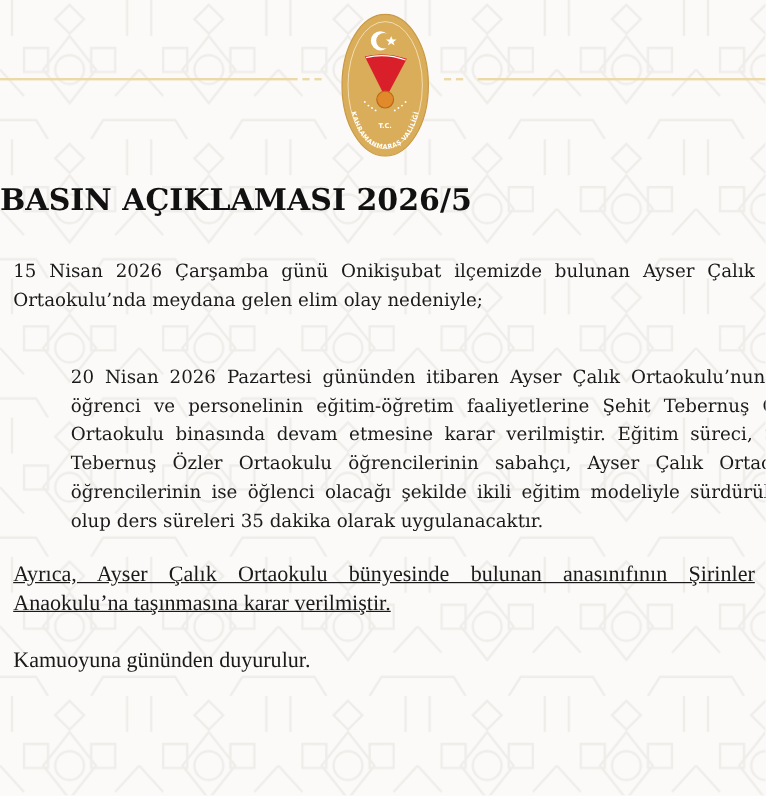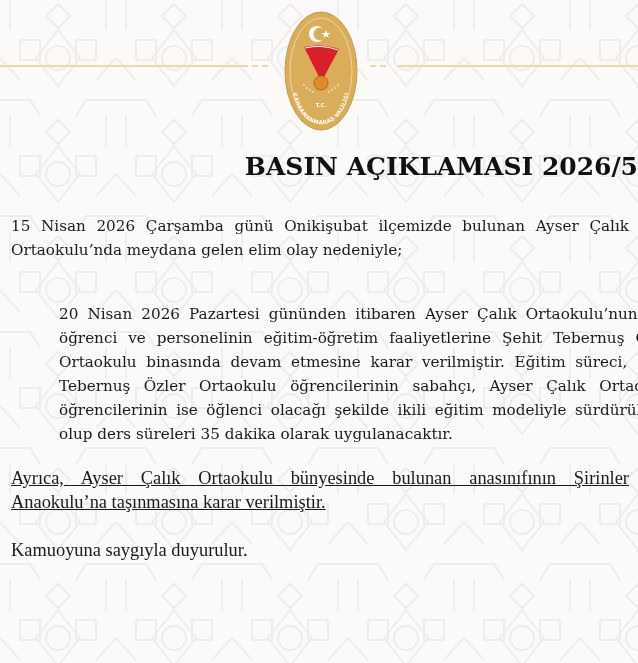--- a/index.html
+++ b/index.html
@@ -40,21 +40,21 @@
       top: 11px;
       width: 74px;
       height: 120px;
       z-index: 2;
     }
     .title {
       position: absolute;
       top: 152px;
       left: 0;
       width: 638px;
-      text-align: right;
+      text-align: left;
       font-family: "DejaVu Serif", serif;
       font-weight: bold;
       font-size: 25px;
       letter-spacing: 0px;
       color: #111;
       z-index: 2;
       margin: 0;
     }
     .body-text {
       position: absolute;
@@ -131,13 +131,13 @@
   <text font-family="DejaVu Sans, sans-serif" font-size="5.2" font-weight="bold" fill="#ffffff" letter-spacing="0.4">
     <textPath href="#ringPath" startOffset="50%" text-anchor="middle">KAHRAMANMARAŞ VALİLİĞİ</textPath>
   </text>
 </svg>
 
 <h1 class="title">BASIN AÇIKLAMASI 2026/5</h1>
 
 <p class="body-text p1">15 Nisan 2026 Çarşamba günü Onikişubat ilçemizde bulunan Ayser Çalık Ortaokulu’nda meydana gelen elim olay nedeniyle;</p>
 <p class="body-text p2">20 Nisan 2026 Pazartesi gününden itibaren Ayser Çalık Ortaokulu’nun tüm öğrenci ve personelinin eğitim-öğretim faaliyetlerine Şehit Tebernuş Özler Ortaokulu binasında devam etmesine karar verilmiştir. Eğitim süreci, Şehit Tebernuş Özler Ortaokulu öğrencilerinin sabahçı, Ayser Çalık Ortaokulu öğrencilerinin ise öğlenci olacağı şekilde ikili eğitim modeliyle sürdürülecek olup ders süreleri 35 dakika olarak uygulanacaktır.</p>
 <p class="body-text p3">Ayrıca, Ayser Çalık Ortaokulu bünyesinde bulunan anasınıfının Şirinler Anaokulu’na taşınmasına karar verilmiştir.</p>
-<p class="body-text p4">Kamuoyuna saygıyla duyurulur.</p>
+<p class="body-text p4">Kamuoyuna gününden duyurulur.</p>
 
 </body></html>

